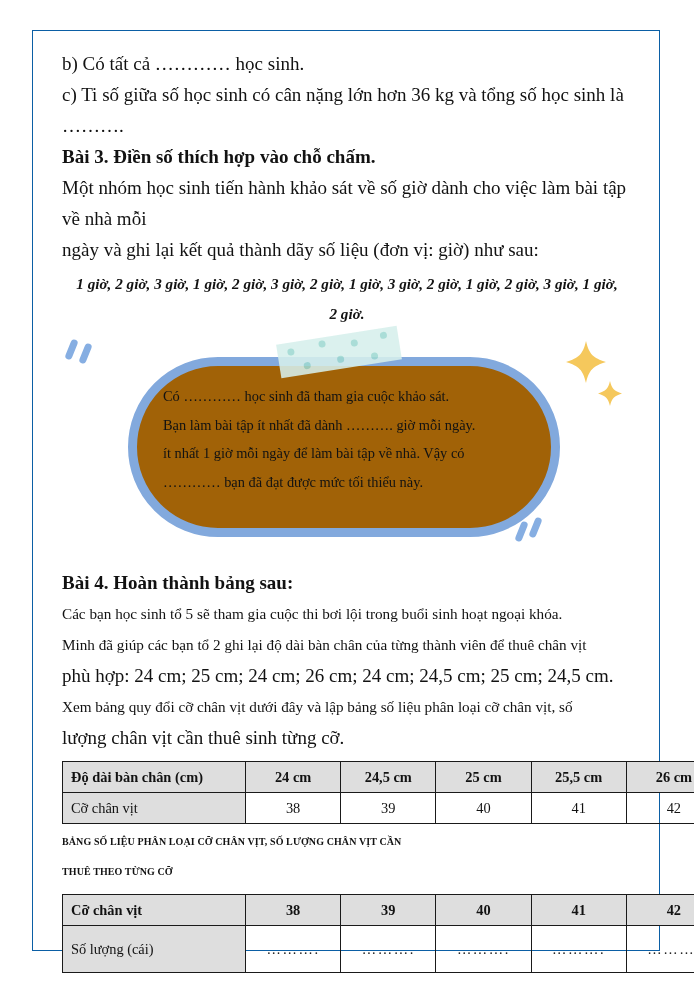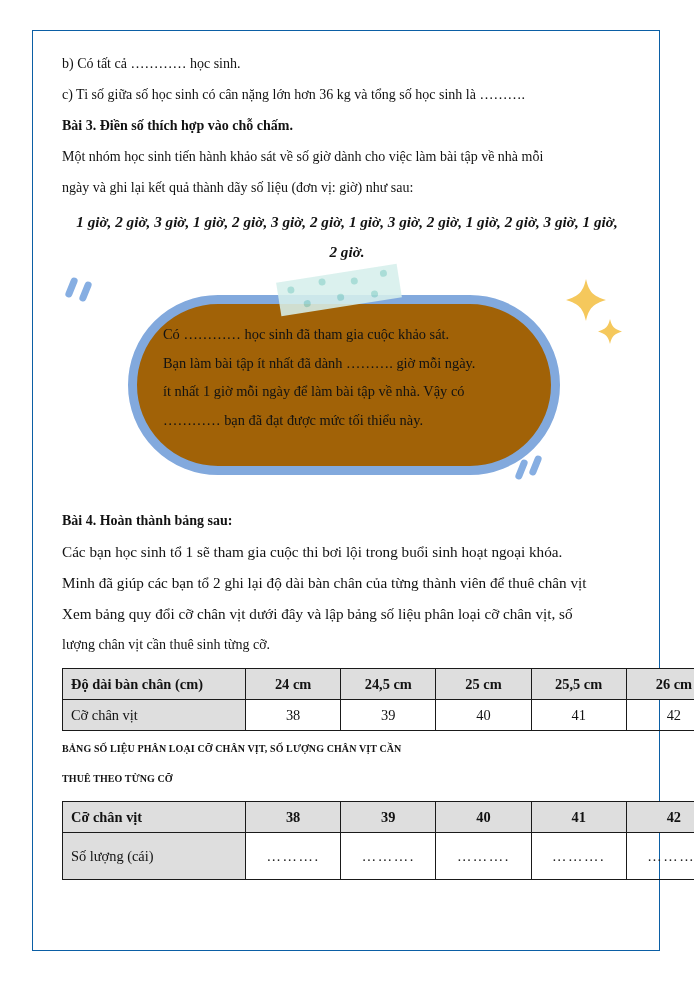--- a/index.html
+++ b/index.html
@@ -24,21 +24,21 @@
     border: 1.5px solid #0B5FA5;
     box-sizing: border-box;
   }
   .content {
     position: absolute;
     left: 62px;
     top: 48px;
     width: 570px;
   }
   .line {
-    font-size: 14px;
+    font-size: 19px;
     line-height: 31px;
     margin: 0;
     white-space: pre-wrap;
   }
   .bold { font-weight: bold; }
   .para-just {
     font-size: 15.2px;
     line-height: 31px;
     margin: 0;
     text-align: justify;
@@ -220,22 +220,23 @@
     </div>
 
     <div class="quote q-br">
       <span></span>
         <span></span>
     </div>
 
   </div>
 
   <p class="line bold">Bài 4. Hoàn thành bảng sau:</p>
-  <p class="para-just">Các bạn học sinh tổ 1 sẽ tham gia cuộc thi bơi lội trong buổi sinh hoạt ngoại khóa.</p>
+  <p class="para-just">Các bạn học sinh tổ 5 sẽ tham gia cuộc thi bơi lội trong buổi sinh hoạt ngoại khóa.</p>
   <p class="para-just">Minh đã giúp các bạn tổ 2 ghi lại độ dài bàn chân của từng thành viên để thuê chân vịt</p>
+  <p class="line">phù hợp: 24 cm; 25 cm; 24 cm; 26 cm; 24 cm; 24,5 cm; 25 cm; 24,5 cm.</p>
   <p class="para-just">Xem bảng quy đổi cỡ chân vịt dưới đây và lập bảng số liệu phân loại cỡ chân vịt, số</p>
   <p class="line">lượng chân vịt cần thuê sinh từng cỡ.</p>
 
   <table class="t1">
     <tbody>
         <tr>
       <td class="label hdr">Độ dài bàn chân (cm)</td>
       <td class="hdr">24 cm</td>
       <td class="hdr">24,5 cm</td>
       <td class="hdr">25 cm</td>

